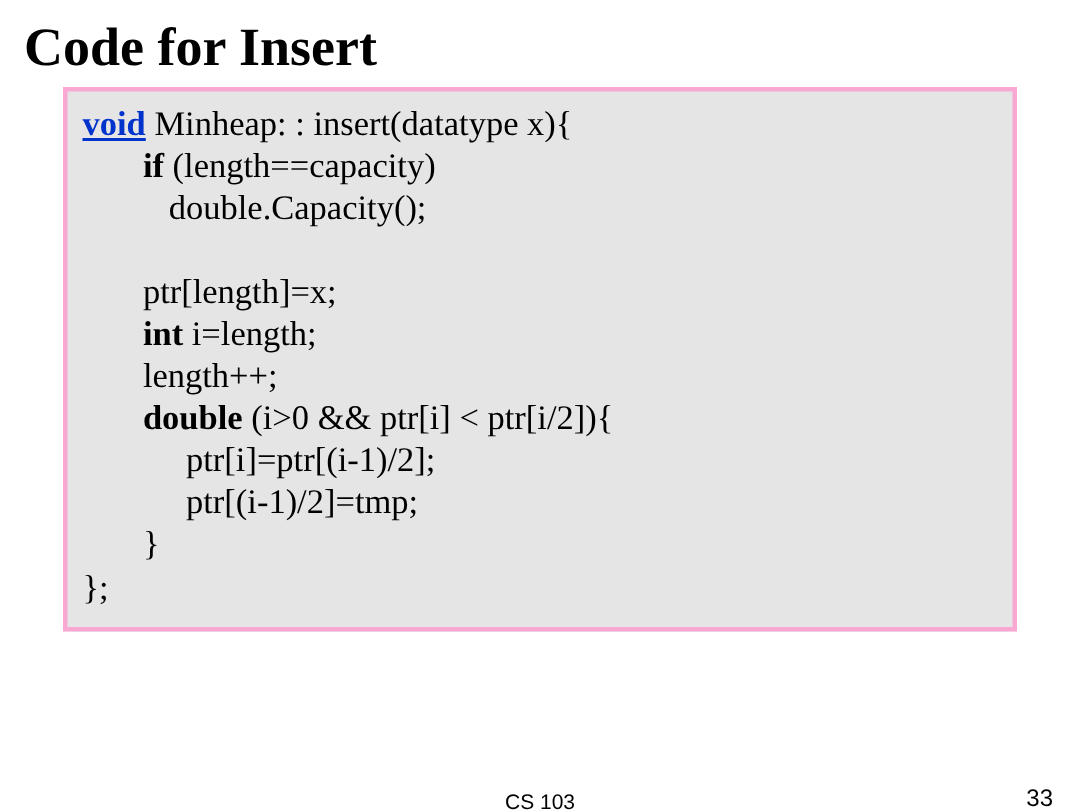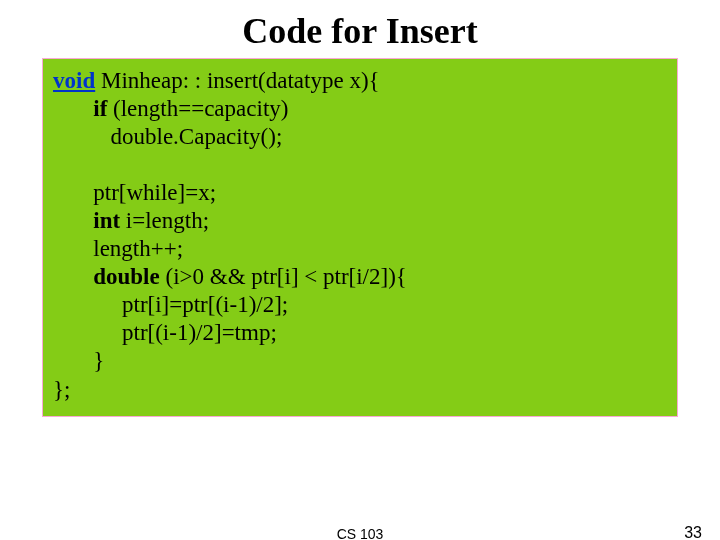--- a/index.html
+++ b/index.html
@@ -11,30 +11,30 @@
     font-family: "Times New Roman", Times, serif;
     overflow: hidden;
   }
   .slide {
     position: relative;
     width: 720px;
     height: 540px;
     box-sizing: border-box;
   }
   .title {
-    text-align: center;
     font-size: 36px;
     font-weight: bold;
     margin-top: 10px;
     margin-bottom: 6px;
+    padding-left: 16px;
   }
   .codebox {
     margin: 0 42px;
-    background: #84cc16;
-    border: 1px solid #f9a8d4;
+    background: #e5e5e5;
+    border: 3px solid #f9a8d4;
     padding: 8px 10px 12px 10px;
     box-sizing: border-box;
     font-size: 23px;
     line-height: 1.22;
     color: #000;
   }
   .codeline {
     white-space: pre;
   }
   .kw { font-weight: bold; }
@@ -64,21 +64,21 @@
 
 <div class="slide">
 
   <div class="title">Code for Insert</div>
 
   <div class="codebox">
     <div class="codeline"><span class="kw blue uline">void</span><span> Minheap: : insert(datatype x){</span></div>
     <div class="codeline"><span>       </span><span class="kw">if</span><span> (length==capacity)</span></div>
     <div class="codeline">          double.Capacity();</div>
     <div class="codeline"> </div>
-    <div class="codeline">       ptr[while]=x;</div>
+    <div class="codeline">       ptr[length]=x;</div>
     <div class="codeline"><span>       </span><span class="kw">int</span><span> i=length;</span></div>
     <div class="codeline">       length++;</div>
     <div class="codeline"><span>       </span><span class="kw">double</span><span> (i&gt;0 &amp;&amp; ptr[i] &lt; ptr[i/2]){</span></div>
     <div class="codeline">            ptr[i]=ptr[(i-1)/2];</div>
     <div class="codeline">            ptr[(i-1)/2]=tmp;</div>
     <div class="codeline">       }</div>
     <div class="codeline">};</div>
   </div>
 
   <div class="footer-center">CS 103</div>

